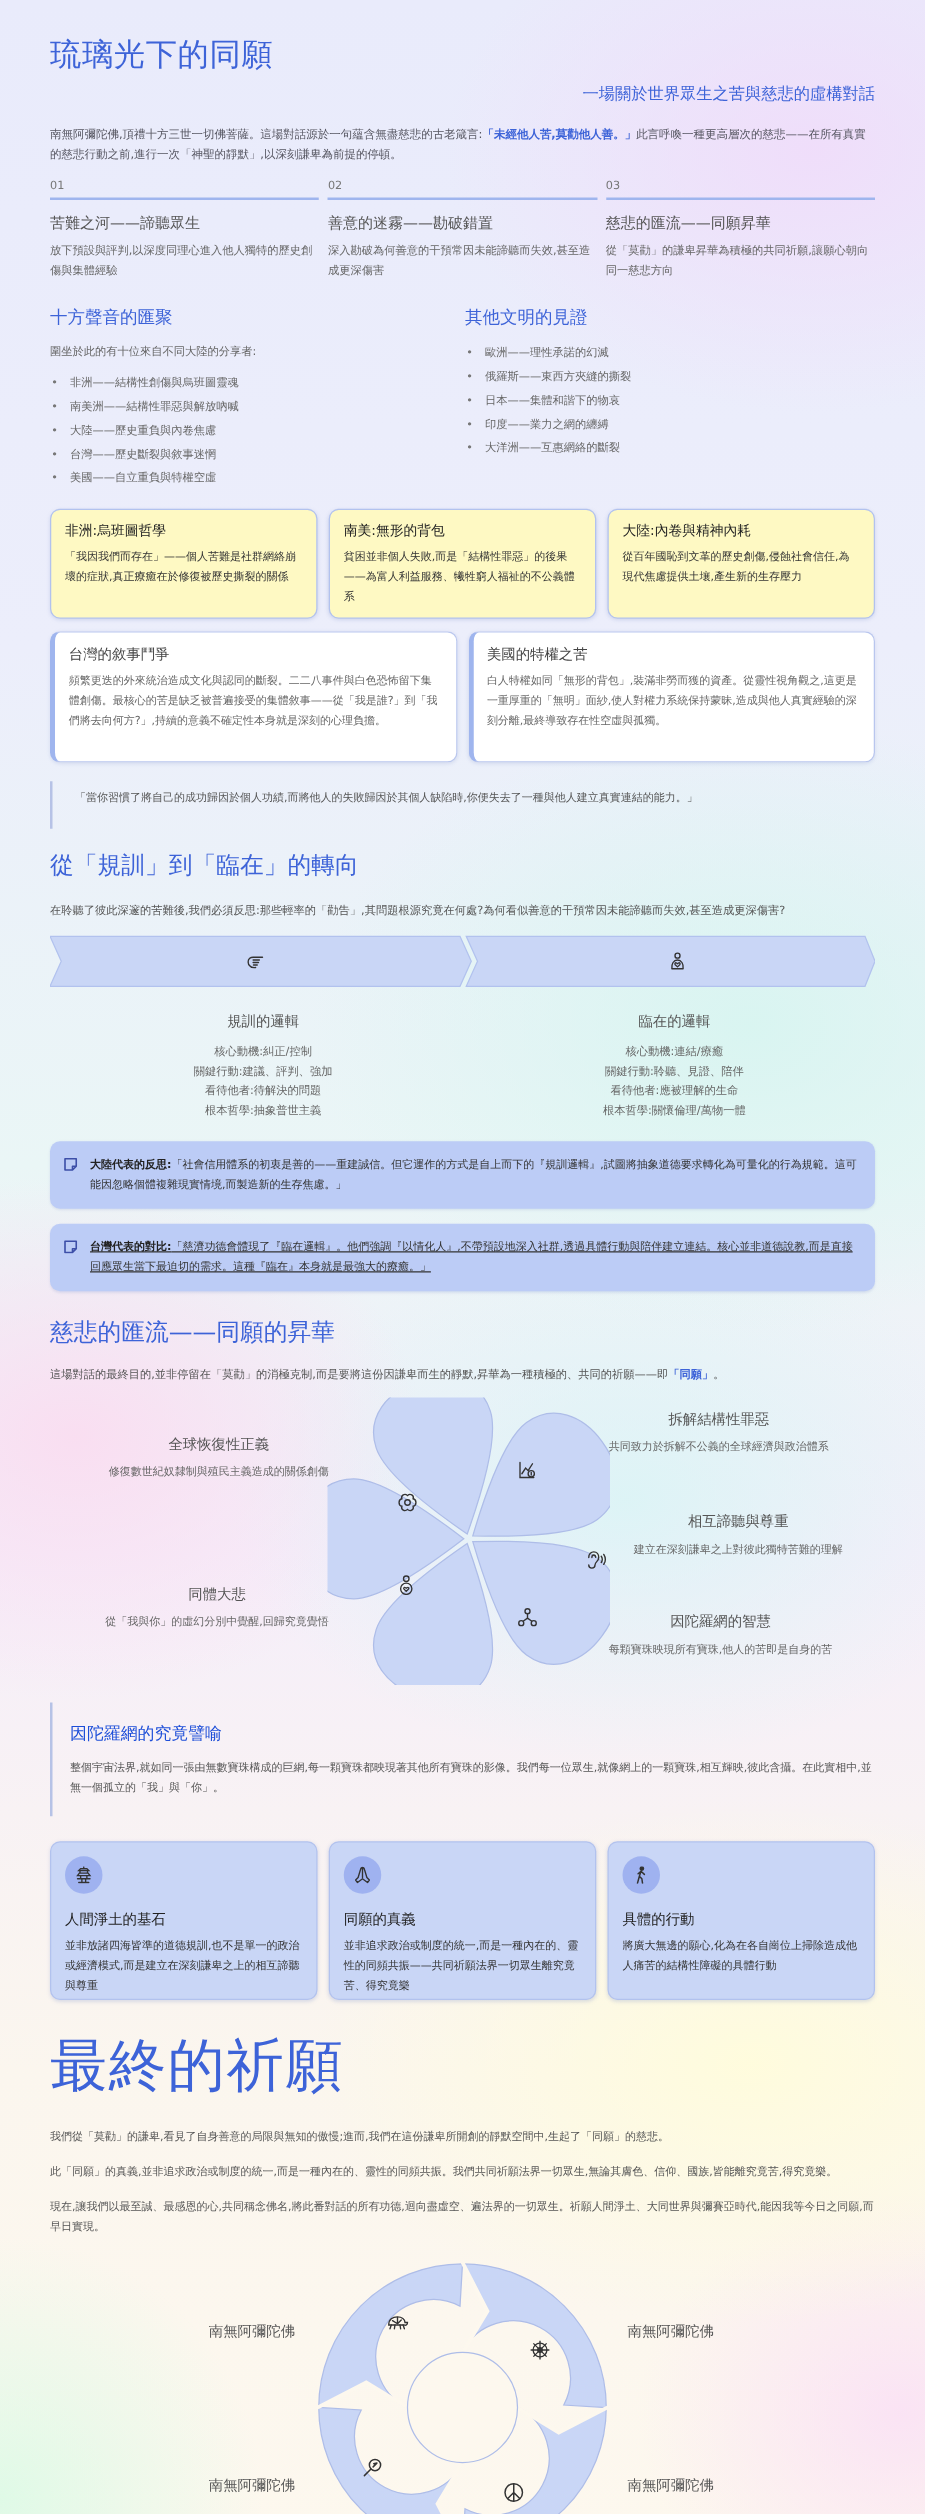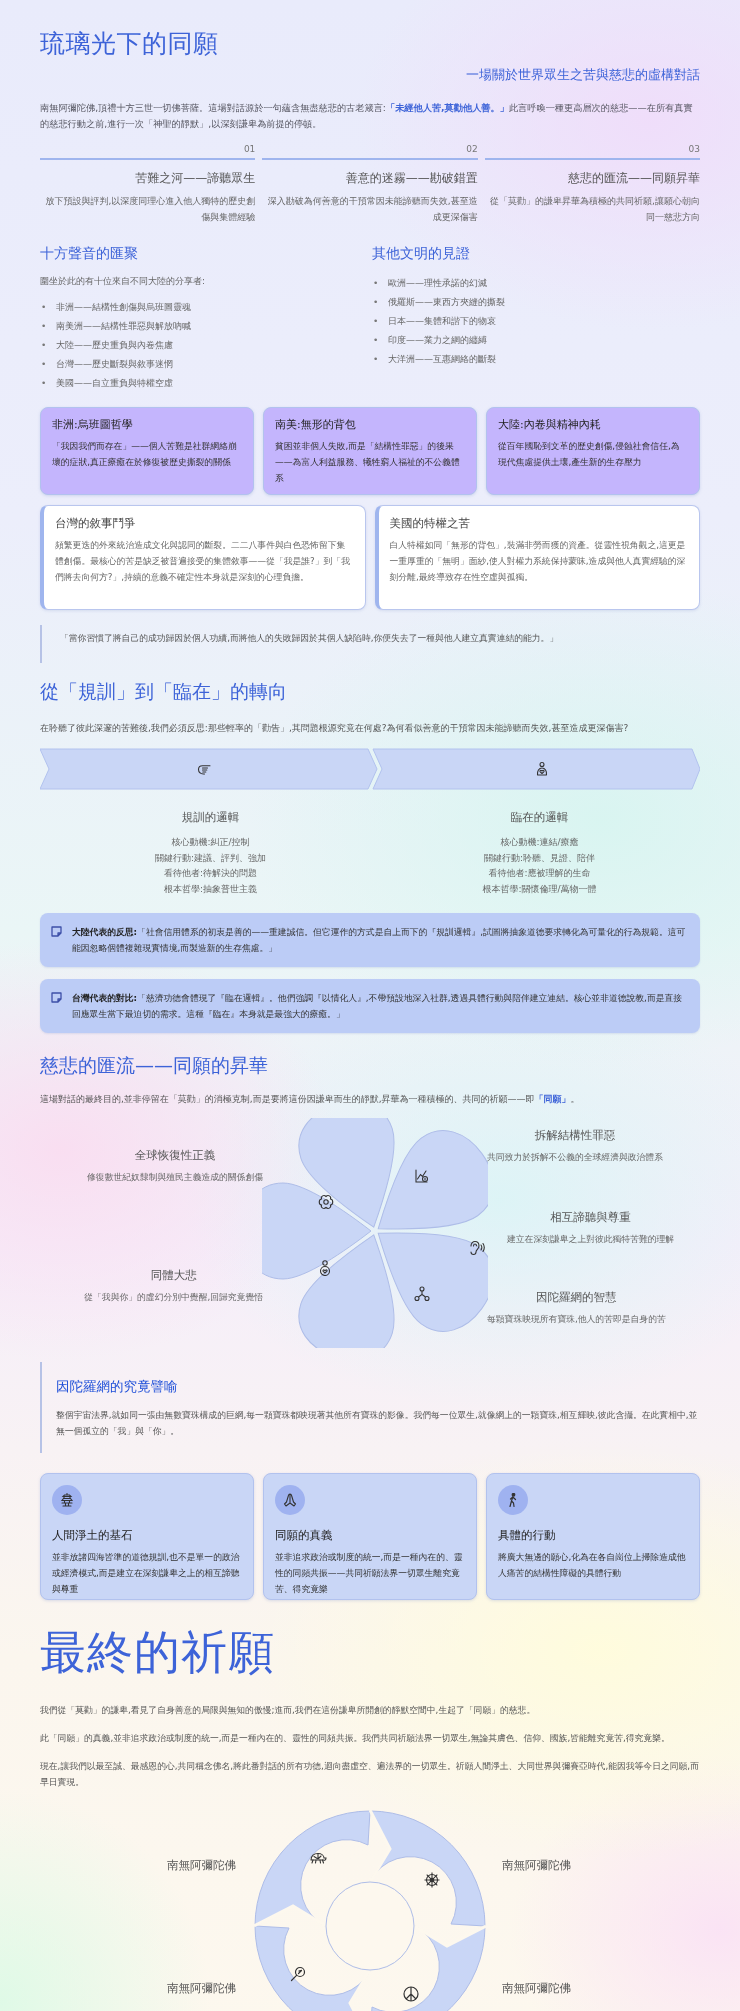--- a/index.html
+++ b/index.html
@@ -20,36 +20,36 @@
     position: relative;
   }
   .page { padding: 26px 40px 0 40px; width: 740px; }
   h1.title { font-size: 25px; font-weight: normal; color: #3d63d8; margin-top: 1px; letter-spacing: 0.5px; }
   .subtitle { font-size: 13px; color: #3d63d8; margin-top: 6px; text-align: right; }
   p.body { font-size: 9.2px; line-height: 16px; color: #555560; }
   .intro { margin-top: 16px; }
   .hl { color: #3d63d8; font-weight: bold; }
 
   .steps { display: flex; gap: 7px; margin-top: 12px; }
-  .step { flex: 1; text-align: right; }
+  .step { flex: 1; }
   .step-num { font-size: 9px; color: #777; padding-bottom: 4px; border-bottom: 2px solid #9fb5ee; }
   .step-title { font-size: 12px; color: #555; margin-top: 10px; }
   .step-desc { font-size: 9px; line-height: 16px; color: #666; margin-top: 6px; }
 
   .two-col { display: flex; margin-top: 20px; }
   .two-col .col { flex: 1; }
   h2.sec { font-size: 14px; color: #3d63d8; font-weight: normal; }
   .col-intro { font-size: 9px; color: #666; margin-top: 12px; }
   ul.bul { list-style: none; margin-top: 10px; }
   ul.bul li { font-size: 9px; color: #666; height: 19px; line-height: 19px; position: relative; padding-left: 16px; }
   ul.bul li::before { content: "•"; position: absolute; left: 1px; color: #777; }
   .col2 ul.bul { margin-top: 11px; }
 
   .cards3 { display: flex; gap: 9px; margin-top: 14px; }
-  .card-b { flex: 1; background: #c4b5fd; border: 1px solid #b2c2ee; border-radius: 8px; padding: 9px 11px 10px 11px; height: 88px; box-shadow: 0 1px 3px rgba(120,140,200,0.25); }
+  .card-b { flex: 1; background: #fef9c3; border: 1px solid #b2c2ee; border-radius: 8px; padding: 9px 11px 10px 11px; height: 88px; box-shadow: 0 1px 3px rgba(120,140,200,0.25); }
   .card-b .t { font-size: 11px; color: #222; }
   .card-b .d { font-size: 8.8px; color: #333; line-height: 16px; margin-top: 6px; }
 
   .cards2 { display: flex; gap: 9px; margin-top: 10px; }
   .card-w { flex: 1; background: #fff; border: 1px solid #b9c6ee; border-left: 4px solid #9fb5ee; border-radius: 8px; padding: 9px 11px 10px 11px; height: 105px; box-shadow: 0 1px 3px rgba(120,140,200,0.2); }
   .card-w .t { font-size: 11.5px; color: #444; margin-top: 1px; }
   .card-w .d { font-size: 8.8px; color: #666; line-height: 16px; margin-top: 6px; }
 
   .quote { margin-top: 15px; border-left: 2px solid #b6c2e6; padding: 8px 0 18px 18px; font-size: 8.8px; color: #555; }
 
@@ -60,21 +60,21 @@
   .arrow-icon { position: absolute; top: 13px; width: 16px; height: 16px; }
 
   .logic { display: flex; margin-top: 20px; text-align: center; }
   .logic .lc { flex: 1; padding-left: 10px; }
   .logic .lt { font-size: 11.5px; color: #555; }
   .logic .li { font-size: 9px; color: #666; line-height: 15.5px; }
   .logic .lt + .li { margin-top: 10px; }
 
   .notes { margin-top: 16px; }
   .note { background: #bcccf6; border-radius: 8px; padding: 11px 14px 11px 32px; position: relative; font-size: 8.8px; color: #333; line-height: 16px; box-shadow: 0 1px 2px rgba(120,140,200,0.2); }
-  .note + .note { margin-top: 12px; }
+  .note + .note { margin-top: 12px; text-decoration: underline; }
   .note b { color: #222; }
   .note .ni { position: absolute; left: 11px; top: 13px; width: 11px; height: 11px; }
 
   .flower-wrap { position: relative; height: 230px; margin-top: 12px; }
   .flower-wrap svg.flower { position: absolute; left: 222px; top: 0; }
   .fl { position: absolute; }
   .fl .ft { font-size: 11.5px; color: #555; text-align: center; }
   .fl .fd { font-size: 8.8px; color: #666; margin-top: 9px; }
   .fl.r { text-align: right; }
 

